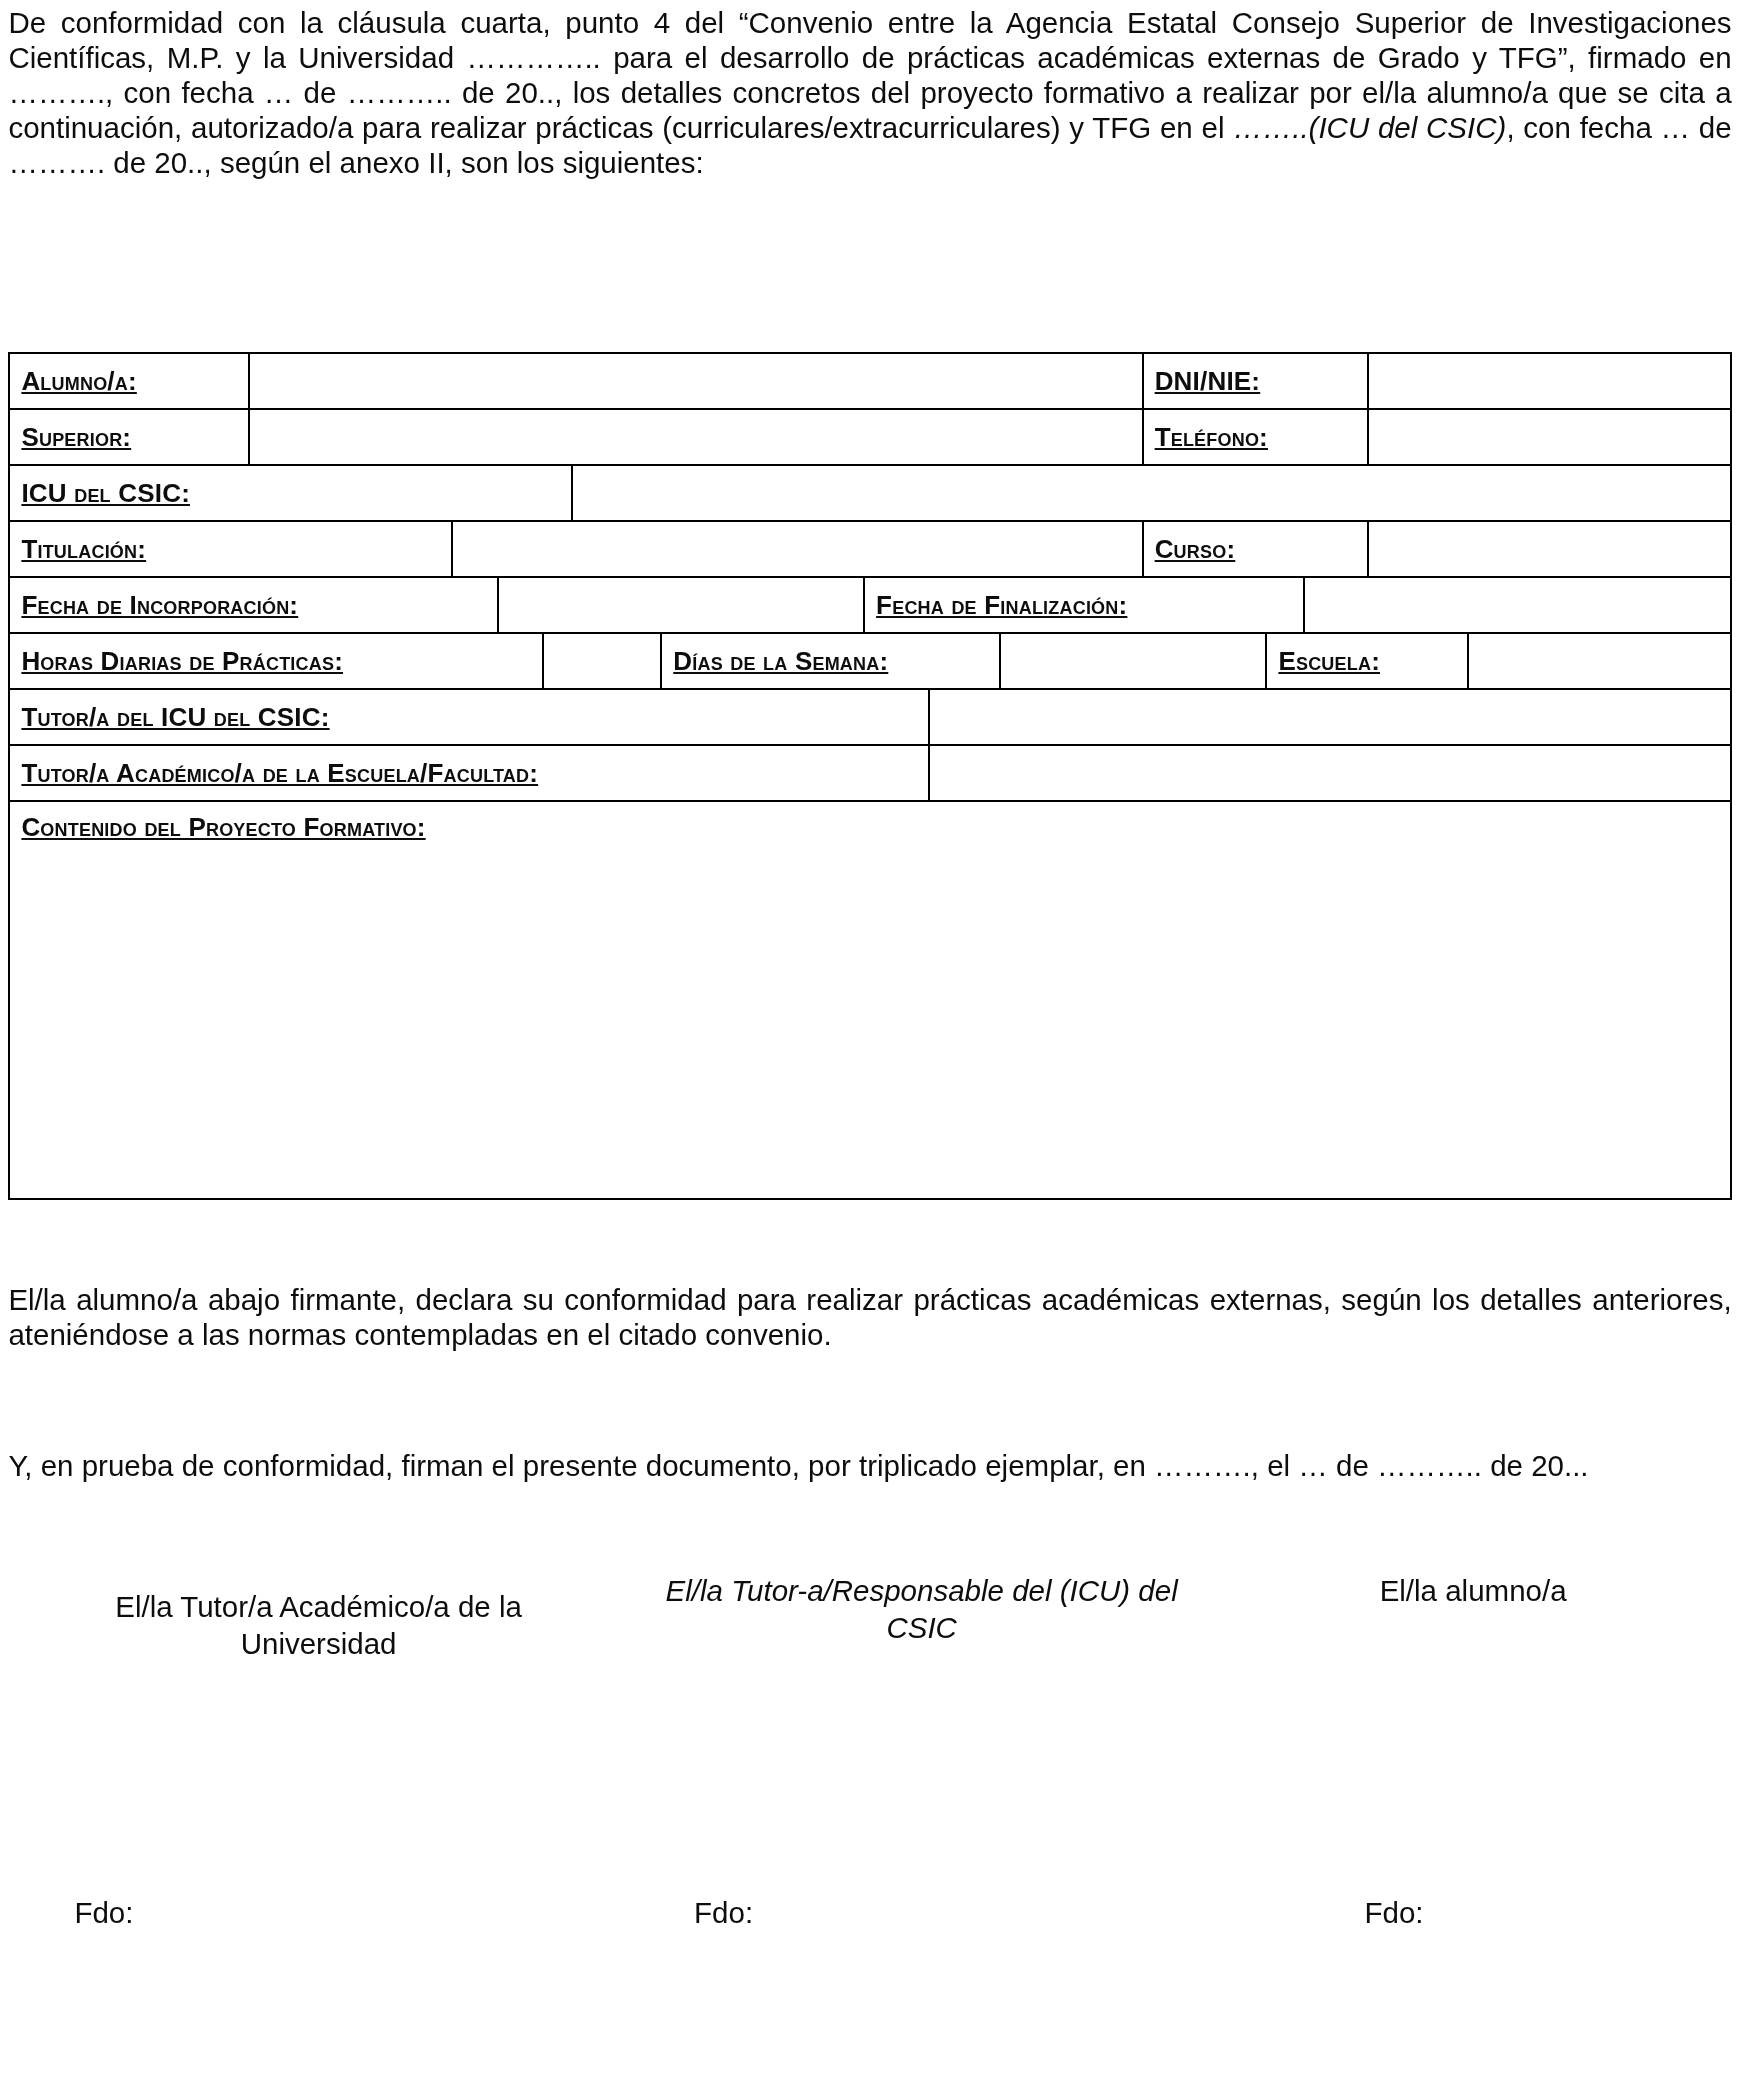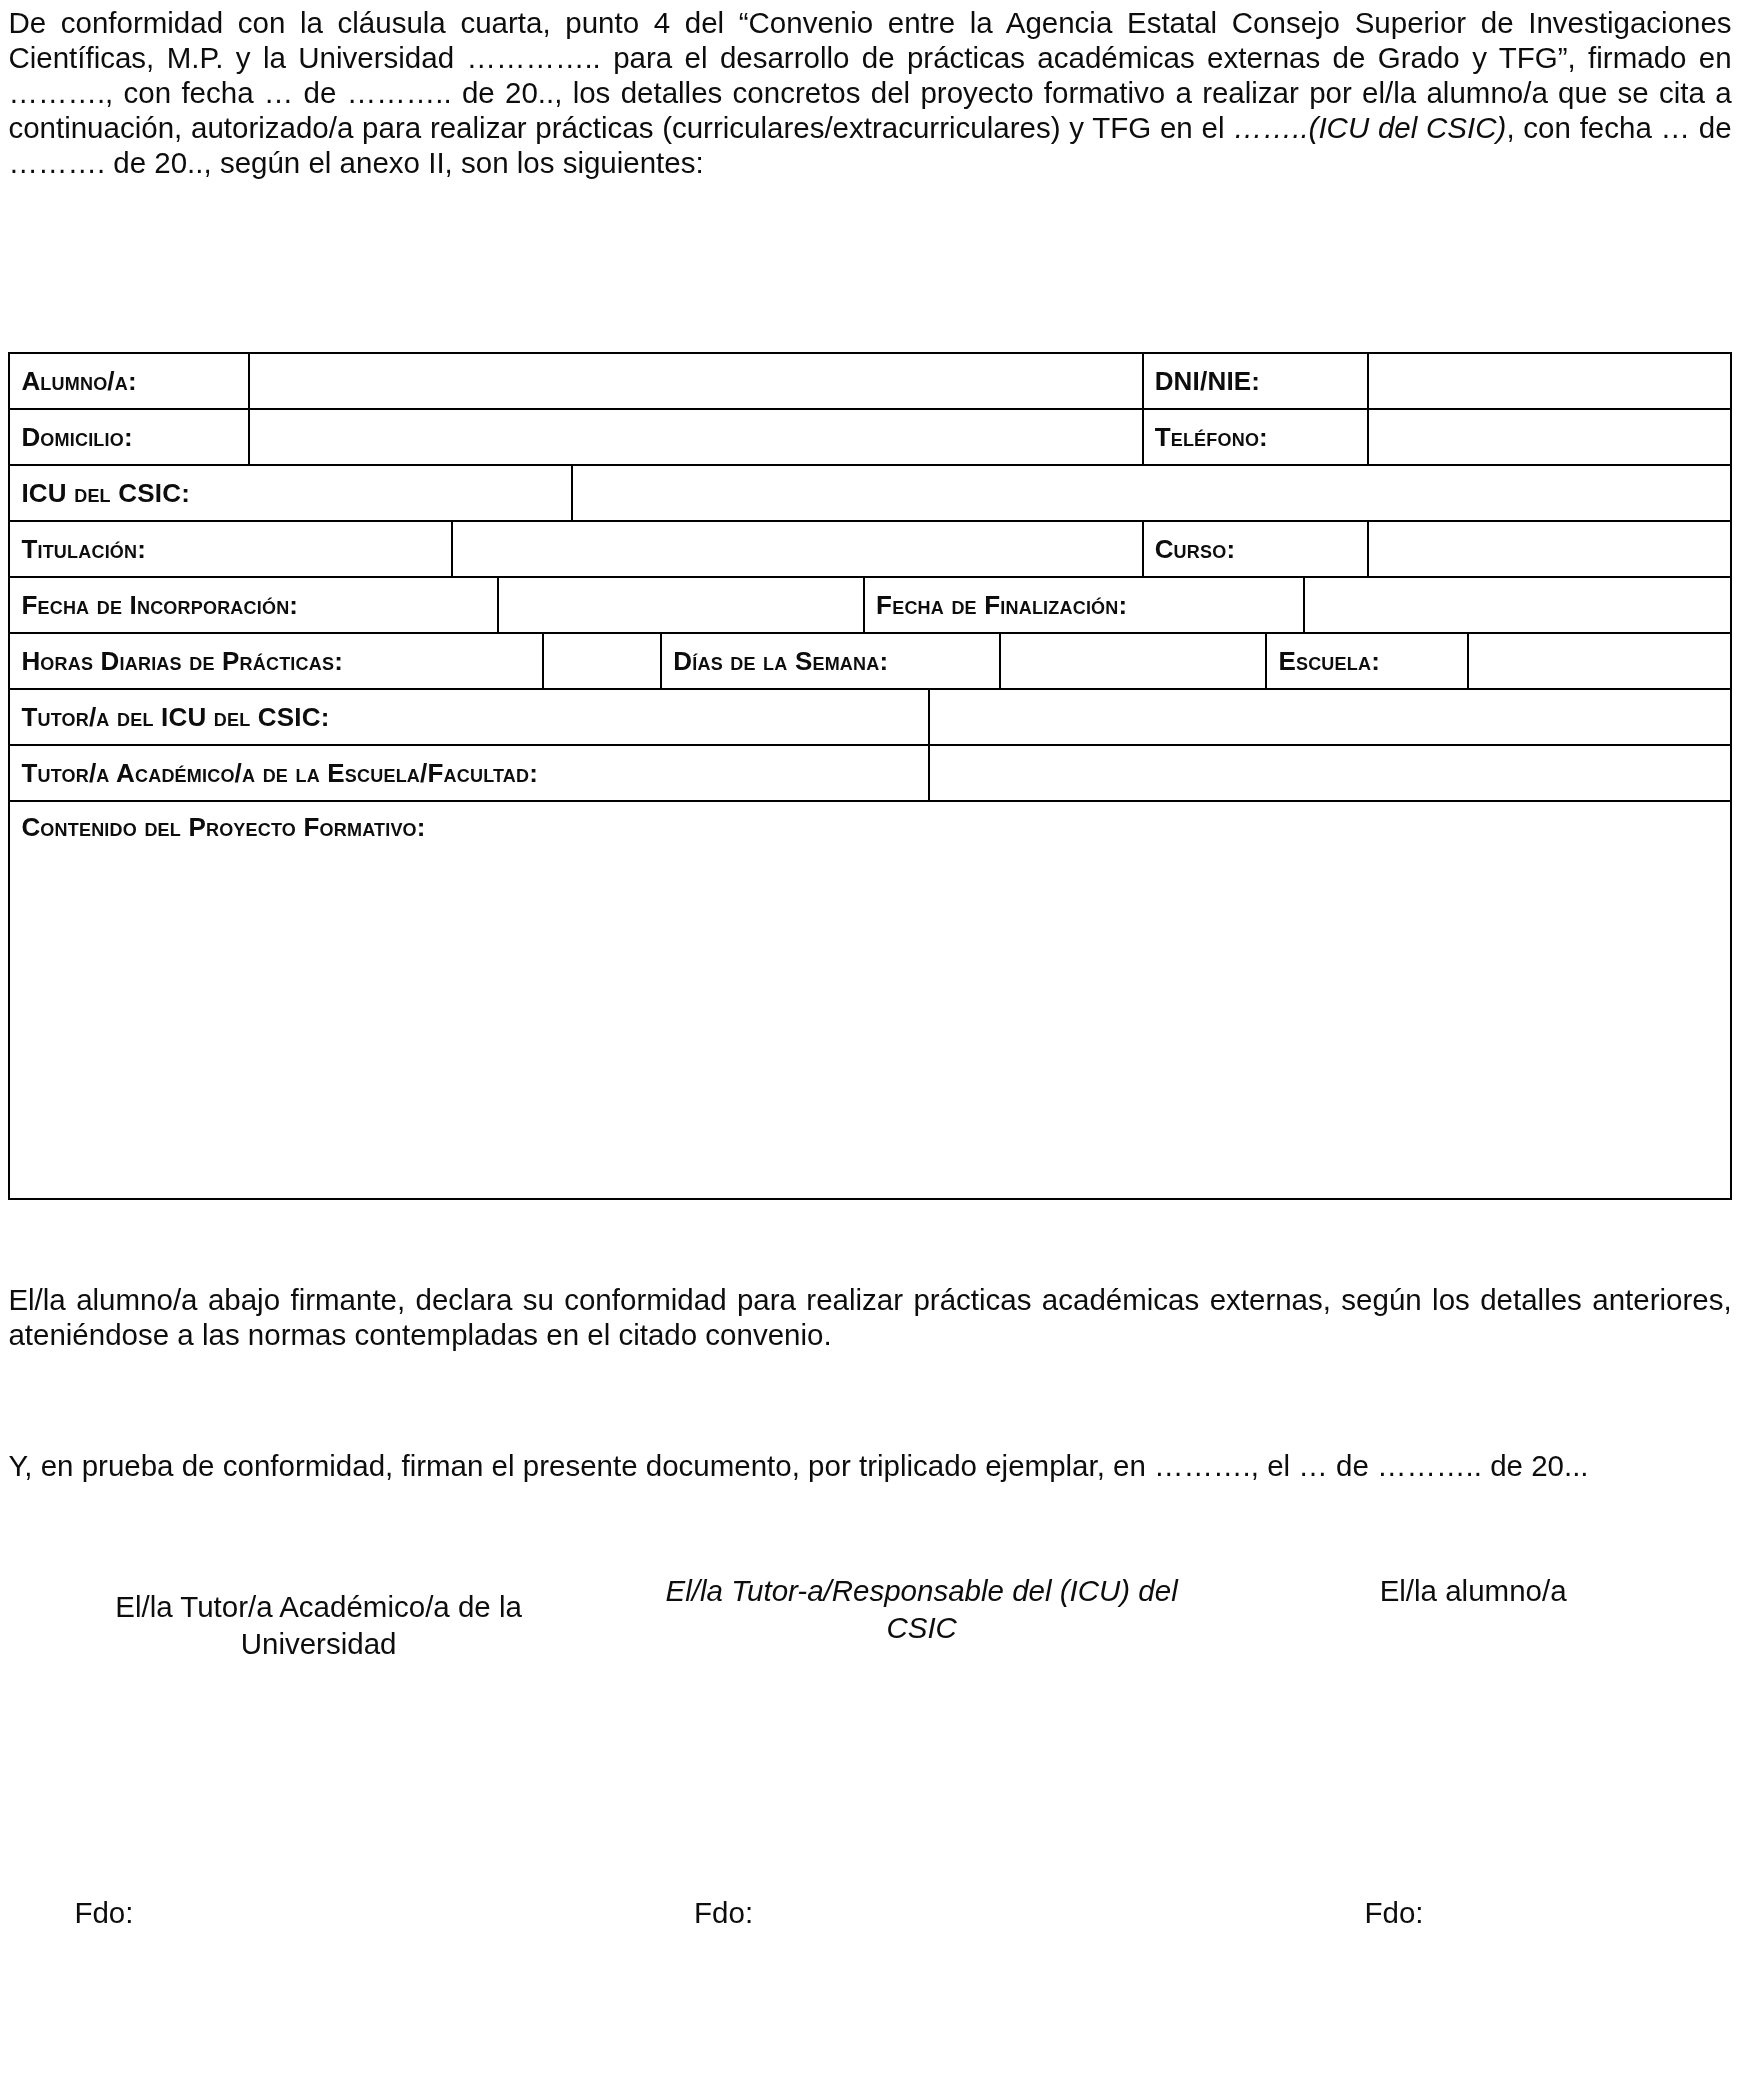--- a/index.html
+++ b/index.html
@@ -26,21 +26,21 @@
     margin: 0;
   }
   .justify { text-align: justify; }
   .italic { font-style: italic; }
 
   
   .ftable {
     border: 2.5px solid #000;
     margin-top: 172px;
   }
-  .frow { display: flex; }
+  .frow { display: flex; text-decoration: underline; }
   .frow + .frow { border-top: 2.5px solid #000; }
   .cell {
     box-sizing: border-box;
     display: flex;
     align-items: center;
     min-height: 54px;
   }
   .cell + .cell { border-left: 2.5px solid #000; }
   .lbl {
     font-weight: 700;
@@ -103,21 +103,21 @@
   <div class="ftable">
 
     <div class="frow">
       <div class="cell lbl" style="width:13.8%">Alumno/a:</div>
       <div class="cell fill" style="width:52.0%"></div>
       <div class="cell lbl" style="width:13.1%">DNI/NIE:</div>
       <div class="cell fill" style="width:21.1%"></div>
     </div>
 
     <div class="frow">
-      <div class="cell lbl" style="width:13.8%">Domicilio:</div>
+      <div class="cell lbl" style="width:13.8%">Superior:</div>
       <div class="cell fill" style="width:52.0%"></div>
       <div class="cell lbl" style="width:13.1%">Teléfono:</div>
       <div class="cell fill" style="width:21.1%"></div>
     </div>
 
 
     <div class="frow">
       <div class="cell lbl" style="width:32.6%">ICU del CSIC:</div>
       <div class="cell fill" style="width:67.4%"></div>
     </div>

